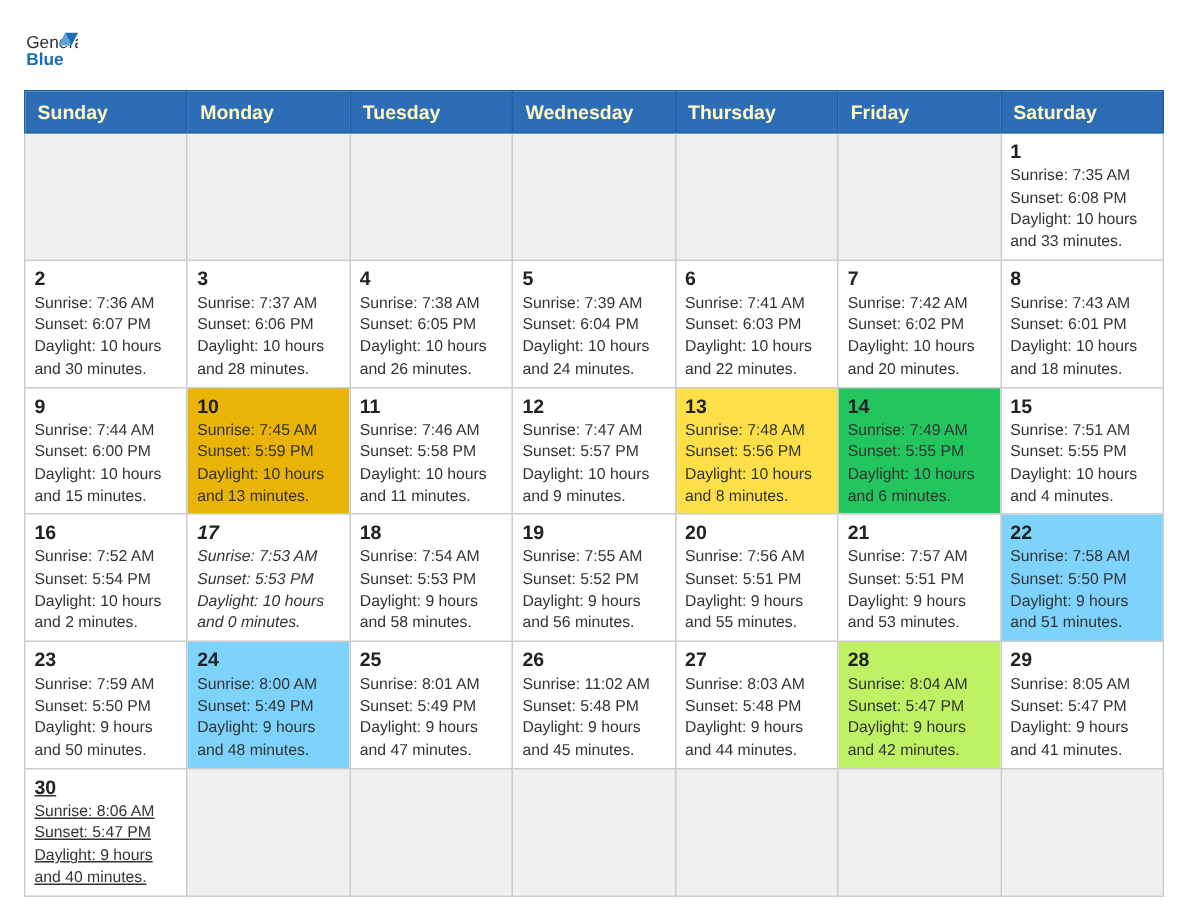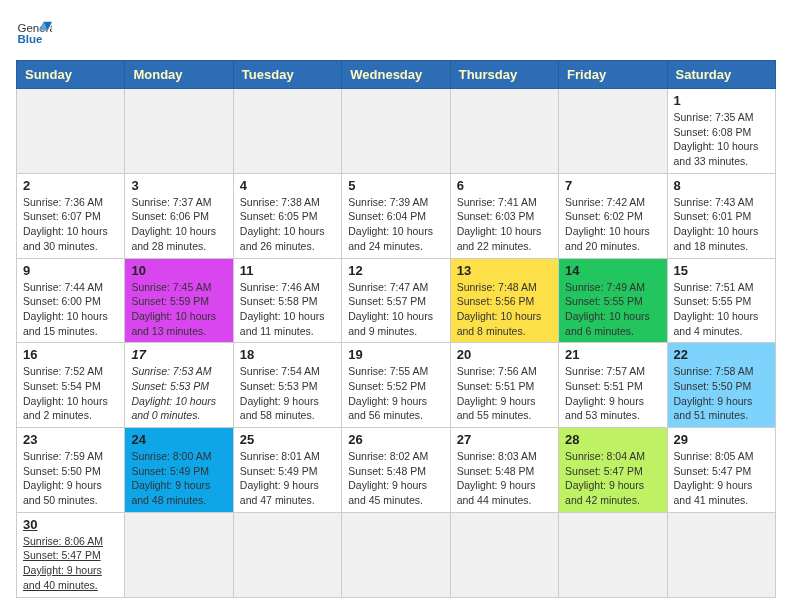--- a/index.html
+++ b/index.html
@@ -185,21 +185,21 @@
 Daylight: 10 hours and 18 minutes.</div>
         </td>
       </tr>
       <tr>
         <td style="background: rgb(255, 255, 255);">
           <span class="day-number">9</span>
           <div class="day-info">Sunrise: 7:44 AM
 Sunset: 6:00 PM
 Daylight: 10 hours and 15 minutes.</div>
         </td>
-        <td style="background: #d946ef;">
+        <td style="background: #eab308;">
           <span class="day-number">10</span>
           <div class="day-info">Sunrise: 7:45 AM
 Sunset: 5:59 PM
 Daylight: 10 hours and 13 minutes.</div>
         </td>
         <td style="background: rgb(255, 255, 255);">
           <span class="day-number">11</span>
           <div class="day-info">Sunrise: 7:46 AM
 Sunset: 5:58 PM
 Daylight: 10 hours and 11 minutes.</div>
@@ -273,35 +273,35 @@
 Daylight: 9 hours and 51 minutes.</div>
         </td>
       </tr>
       <tr>
         <td style="background: rgb(255, 255, 255);">
           <span class="day-number">23</span>
           <div class="day-info">Sunrise: 7:59 AM
 Sunset: 5:50 PM
 Daylight: 9 hours and 50 minutes.</div>
         </td>
-        <td style="background: #0ea5e9;">
+        <td style="background: #7dd3fc;">
           <span class="day-number">24</span>
           <div class="day-info">Sunrise: 8:00 AM
 Sunset: 5:49 PM
 Daylight: 9 hours and 48 minutes.</div>
         </td>
         <td style="background: rgb(255, 255, 255);">
           <span class="day-number">25</span>
           <div class="day-info">Sunrise: 8:01 AM
 Sunset: 5:49 PM
 Daylight: 9 hours and 47 minutes.</div>
         </td>
         <td style="background: rgb(255, 255, 255);">
           <span class="day-number">26</span>
-          <div class="day-info">Sunrise: 8:02 AM
+          <div class="day-info">Sunrise: 11:02 AM
 Sunset: 5:48 PM
 Daylight: 9 hours and 45 minutes.</div>
         </td>
         <td style="background: rgb(255, 255, 255);">
           <span class="day-number">27</span>
           <div class="day-info">Sunrise: 8:03 AM
 Sunset: 5:48 PM
 Daylight: 9 hours and 44 minutes.</div>
         </td>
         <td style="background: #bef264;">

